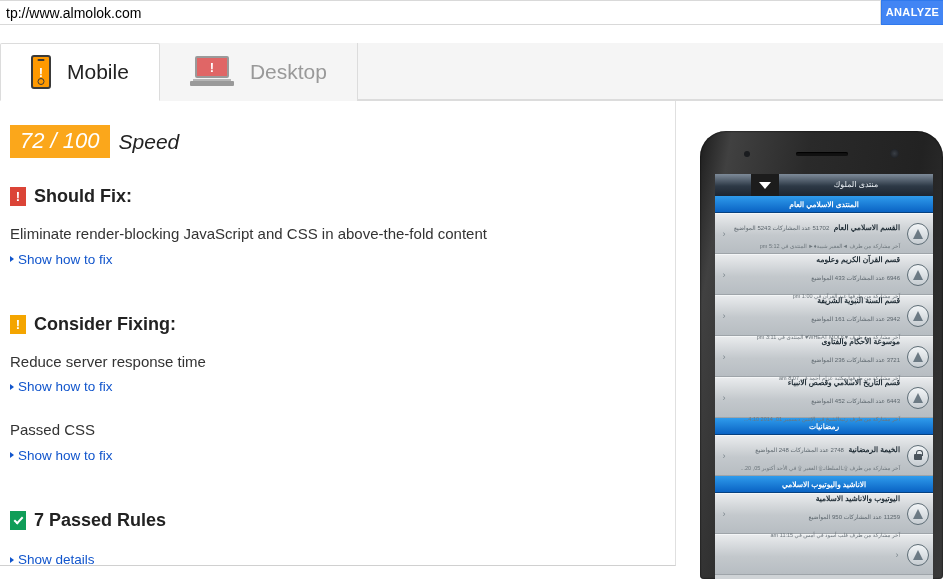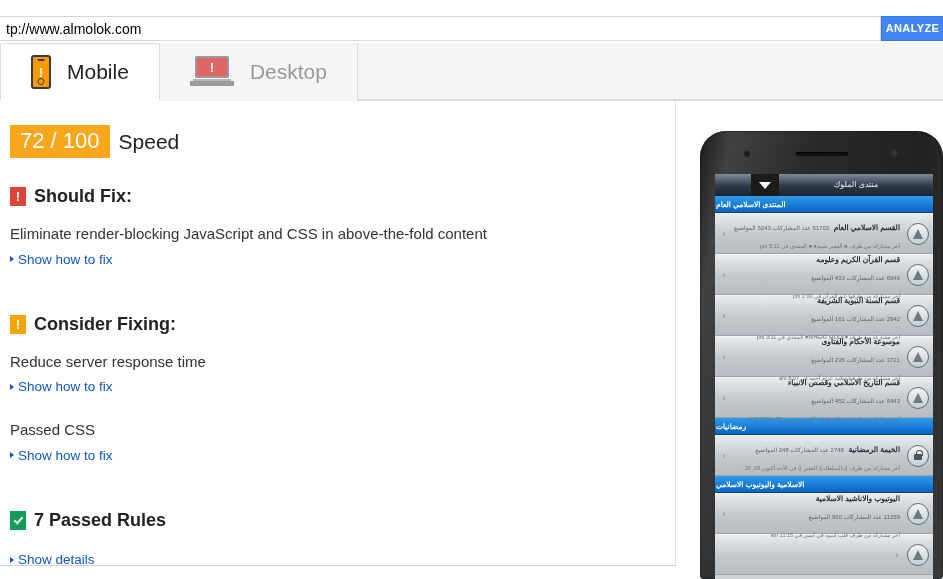--- a/index.html
+++ b/index.html
@@ -5,21 +5,21 @@
   * { box-sizing: border-box; margin: 0; padding: 0; }
   html, body {
     width: 943px; height: 579px;
     background: #fff;
     font-family: "Liberation Sans", sans-serif;
     overflow: hidden;
   }
 
   
   .urlbar-row {
-    position: absolute; left: 0; top: 16px;
+    position: absolute; left: 0; top: 0;
     width: 943px; height: 25px;
     display: flex; align-items: stretch;
   }
   .url-input {
     flex: 1 1 auto;
     height: 25px;
     border: 1px solid #d9d9d9;
     border-left: none;
     background: #fff;
     font-family: "Liberation Sans", sans-serif;
@@ -123,21 +123,21 @@
   
   .content {
     position: absolute; left: 0; top: 101px;
     width: 676px; height: 465px;
     border-right: 1px solid #e0e0e0;
     border-bottom: 1px solid #d0d0d0;
     background: #fff;
     padding: 24px 10px 0 10px;
   }
 
-  .score-row { display: flex; align-items: center; margin-bottom: 28px; }
+  .score-row { display: flex; align-items: center; margin-bottom: 28px; font-style: italic; }
   .score-badge {
     background: #f9a825;
     background: #fba71b;
     color: #fff;
     font-size: 22px;
     padding: 5px 10px 6px;
     line-height: 1;
   }
   .score-label { font-size: 21px; color: #222; margin-left: 9px; }
 
@@ -226,21 +226,21 @@
   .app-top .app-title {
     flex: 1; text-align: center;
     color: #e8edf2; font-size: 8px;
     line-height: 22px;
     direction: rtl;
   }
   .cat-head {
     height: 17px;
     background: linear-gradient(#2f9bec,#0a63c4);
     color: #fff; font-size: 7.5px; font-weight: bold;
-    direction: rtl; text-align: left;
+    direction: rtl; text-align: center;
     padding: 0 1px; line-height: 17px;
     border-bottom: 1px solid #06407f;
     overflow: hidden; white-space: nowrap;
   }
   .row {
     height: 41px;
     background: linear-gradient(#e9ebed,#c3c8cc 55%,#b7bdc2);
     border-bottom: 1px solid #9ea4a9;
     border-top: 1px solid #f4f6f7;
     display: flex; align-items: center;
@@ -451,21 +451,21 @@
             <i class="lock"></i>
           </span>
         <span class="texts">
           <span class="t1">الخيمة الرمضانية</span>
           <span class="t2">2748 عدد المشاركات 248 المواضيع</span>
           <span class="t3">آخر مشاركة من طرف ۩ـالسلطانـ۩ الفقير ۩ في الأحد أكتوبر 05, 20...</span>
         </span>
         <span class="arrow">‹</span>
       </div>
 
-      <div class="cat-head">الاسلامية واليوتيوب الاسلامي</div>
+      <div class="cat-head">الاناشيد واليوتيوب الاسلامي</div>
 
       <div class="row">
         <span class="ico">
             <i class="bell"></i>
           </span>
         <span class="texts">
           <span class="t1">اليوتيوب والاناشيد الاسلامية</span>
           <span class="t2">11259 عدد المشاركات 950 المواضيع</span>
           <span class="t3">آخر مشاركة من طرف قلب أسود في أمس في 11:15 am</span>
         </span>

